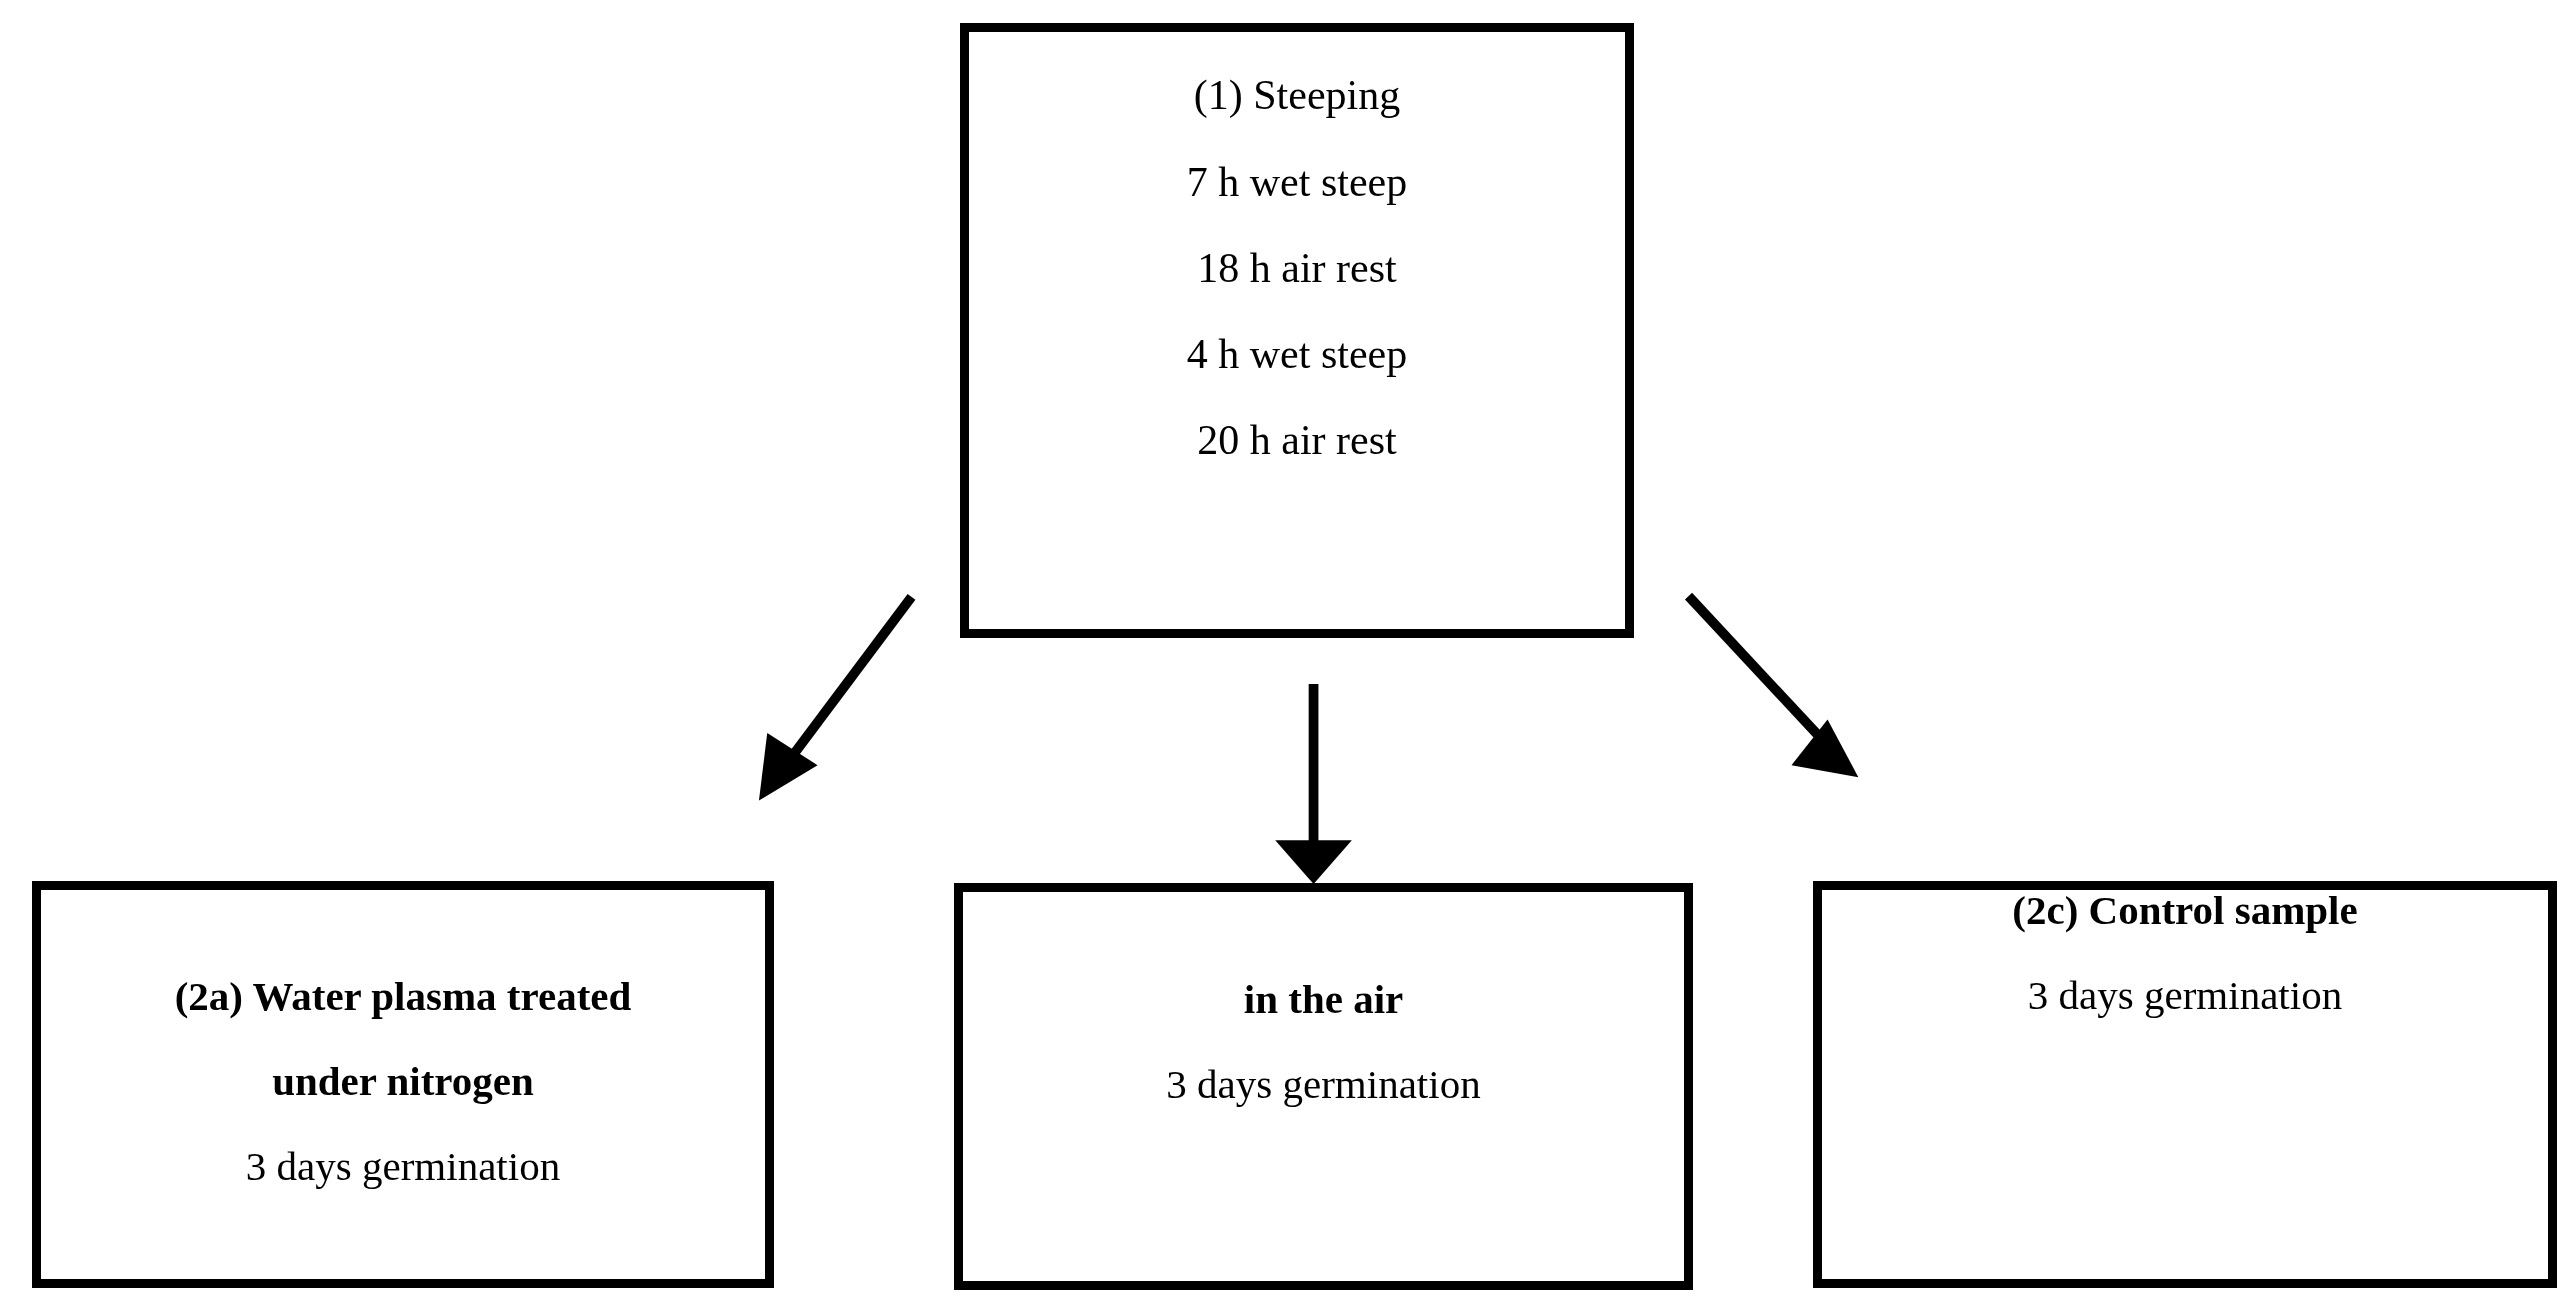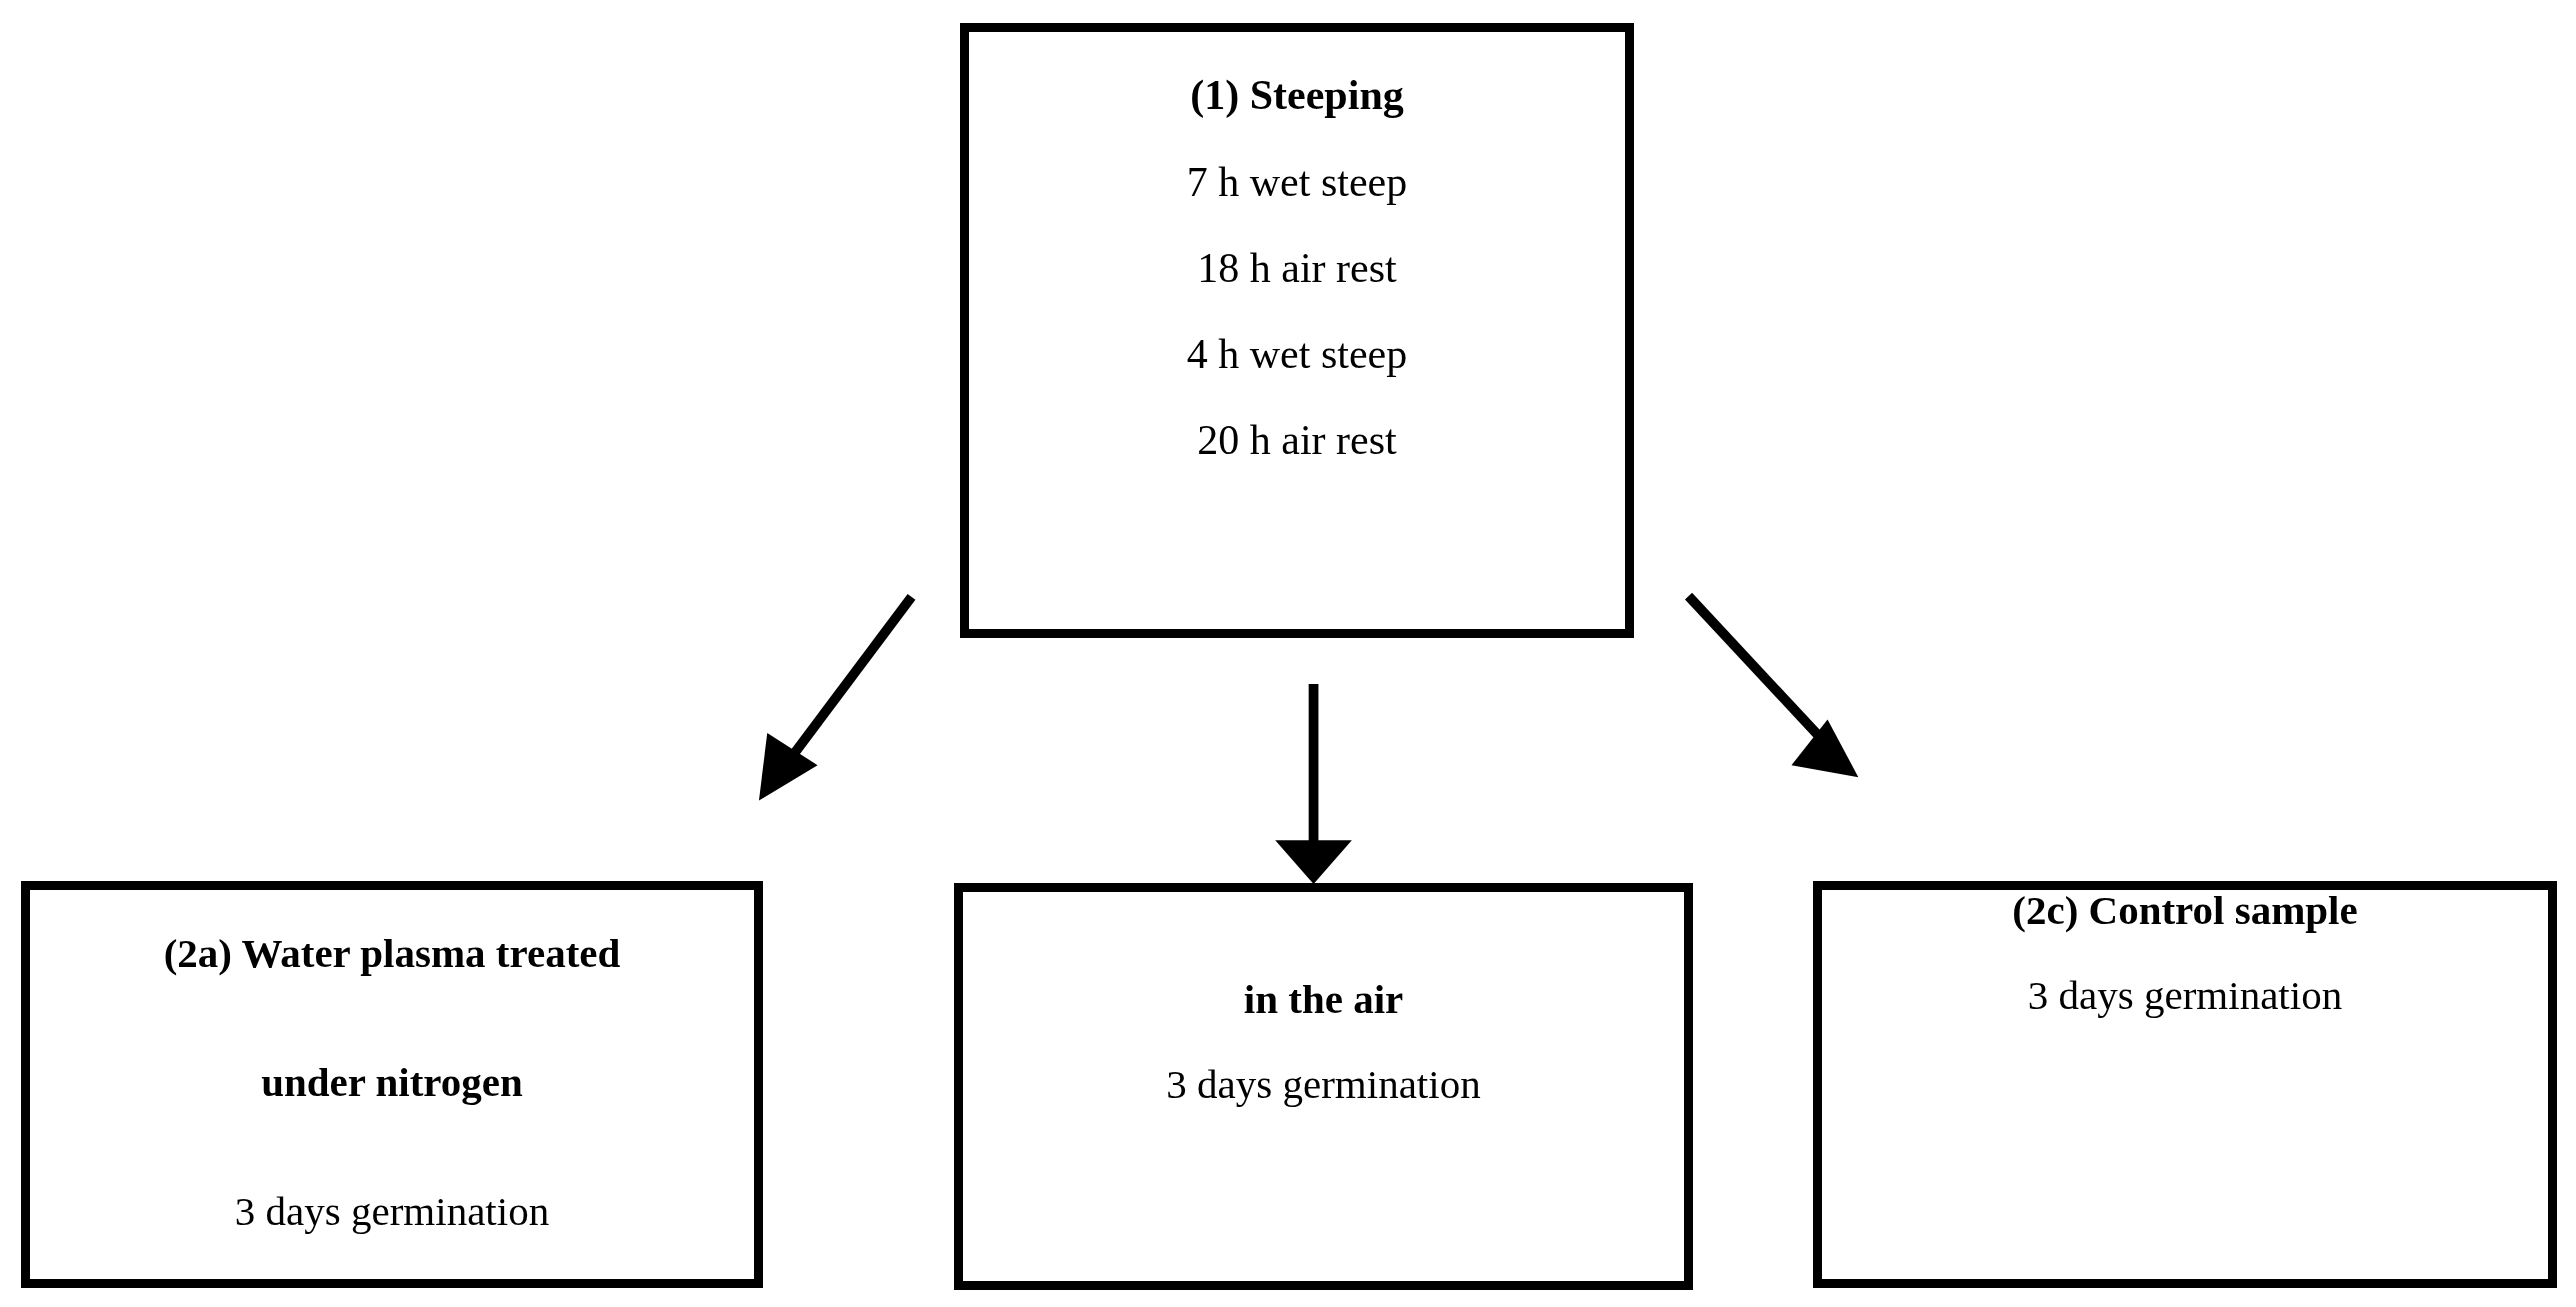--- a/index.html
+++ b/index.html
@@ -38,38 +38,37 @@
     top: 22.5px;
     width: 674px;
     height: 615px;
     justify-content: flex-start;
     padding-top: 42px;
   }
   #node-steeping .node-line {
     font-size: 42px;
   }
   #node-steeping .node-line.title {
-    font-weight: bold;
+    font-weight: normal;
     margin-bottom: 45px;
   }
   #node-steeping .node-line.step {
     margin-bottom: 44px;
   }
   #node-steeping .node-line.step:last-child {
     margin-bottom: 0;
   }
   
   #node-2a {
-    left: 21px;
+    left: 32px;
     top: 881px;
     width: 742px;
     height: 407px;
     justify-content: flex-start;
-    padding-top: 43px;
-    gap: 44px;
+    padding-top: 86px;
   }
   #node-2b {
     left: 954px;
     top: 883px;
     width: 739px;
     height: 407px;
     justify-content: flex-start;
     padding-top: 87px;
   }
   #node-2c {

